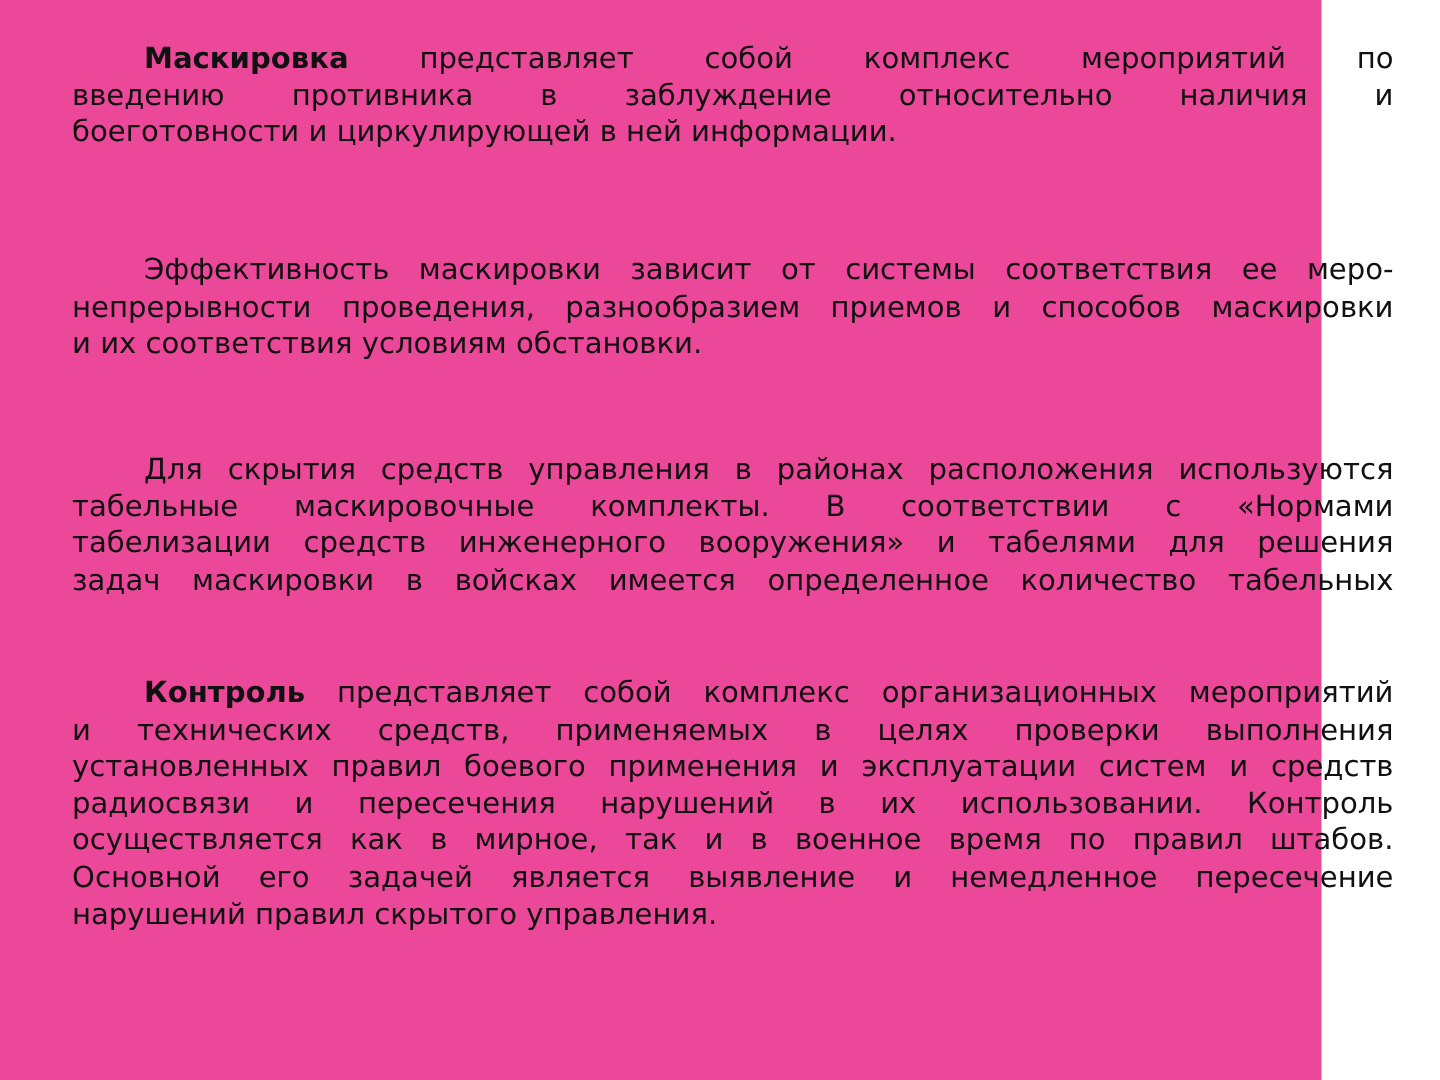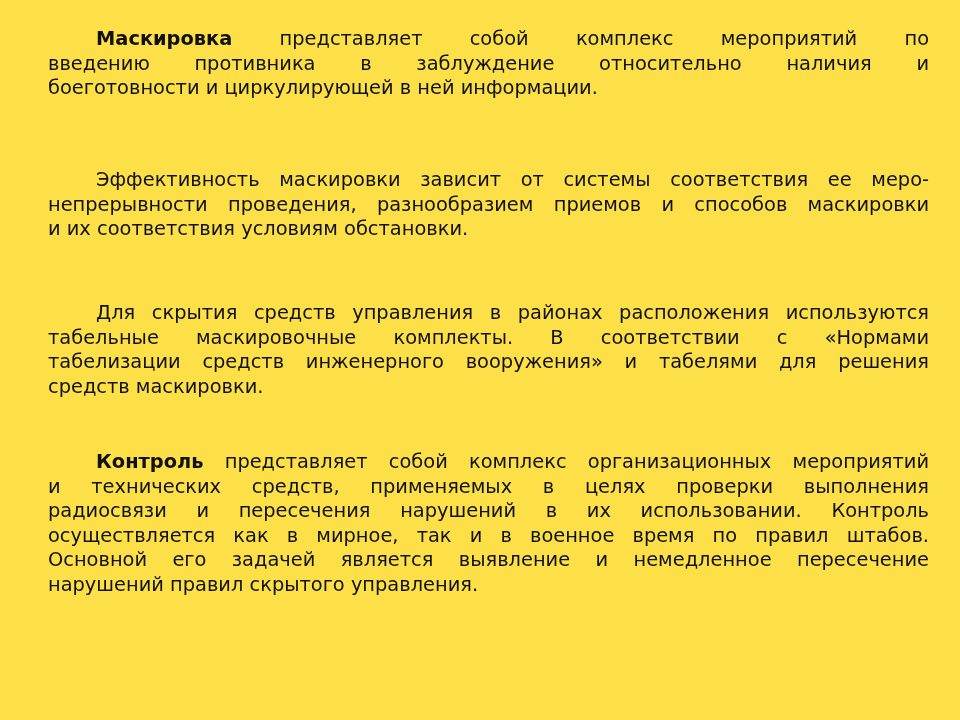--- a/index.html
+++ b/index.html
@@ -5,23 +5,23 @@
     html, body {
       margin: 0;
       padding: 0;
       width: 960px;
       height: 720px;
       background: #ffffff;
       overflow: hidden;
     }
     .page {
       position: relative;
-      width: 960px;
+      width: 881px;
       height: 720px;
-      background: #fde047;
+      background: #ec4899;
     }
     .para {
       position: absolute;
       left: 48px;
       width: 881px;
       font-family: "DejaVu Sans", sans-serif;
       font-size: 19.4px;
       color: #111111;
     }
     .line {
@@ -61,25 +61,26 @@
   <div class="para" id="p2">
     <span class="line indent">Эффективность маскировки зависит от системы соответствия ее меро-</span>
     <span class="line">непрерывности проведения, разнообразием приемов и способов маскировки</span>
     <span class="line last">и их соответствия условиям обстановки.</span>
   </div>
 
   <div class="para" id="p3">
     <span class="line indent">Для скрытия средств управления в районах расположения используются</span>
     <span class="line">табельные маскировочные комплекты. В соответствии с «Нормами</span>
     <span class="line">табелизации средств инженерного вооружения» и табелями для решения</span>
-    <span class="line last">средств маскировки.</span>
+    <span class="line">задач маскировки в войсках имеется определенное количество табельных</span>
   </div>
 
   <div class="para" id="p4">
     <span class="line indent"><span class="bold">Контроль</span><span> представляет собой комплекс организационных мероприятий</span></span>
     <span class="line">и технических средств, применяемых в целях проверки выполнения</span>
+    <span class="line">установленных правил боевого применения и эксплуатации систем и средств</span>
     <span class="line">радиосвязи и пересечения нарушений в их использовании. Контроль</span>
     <span class="line">осуществляется как в мирное, так и в военное время по правил штабов.</span>
     <span class="line">Основной его задачей является выявление и немедленное пересечение</span>
     <span class="line last">нарушений правил скрытого управления.</span>
   </div>
 
 </div>
 
 </body></html>

